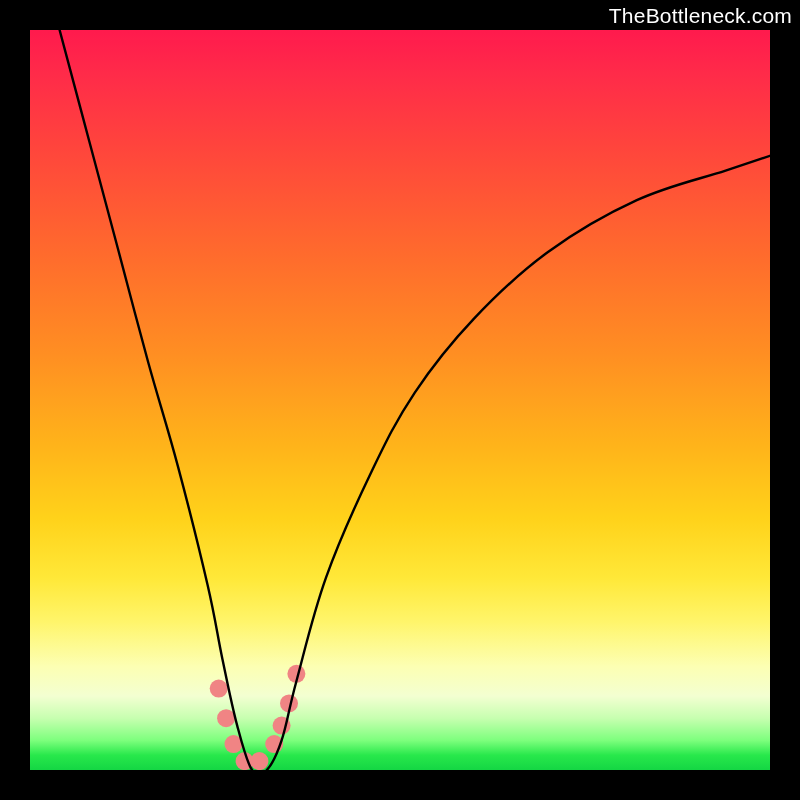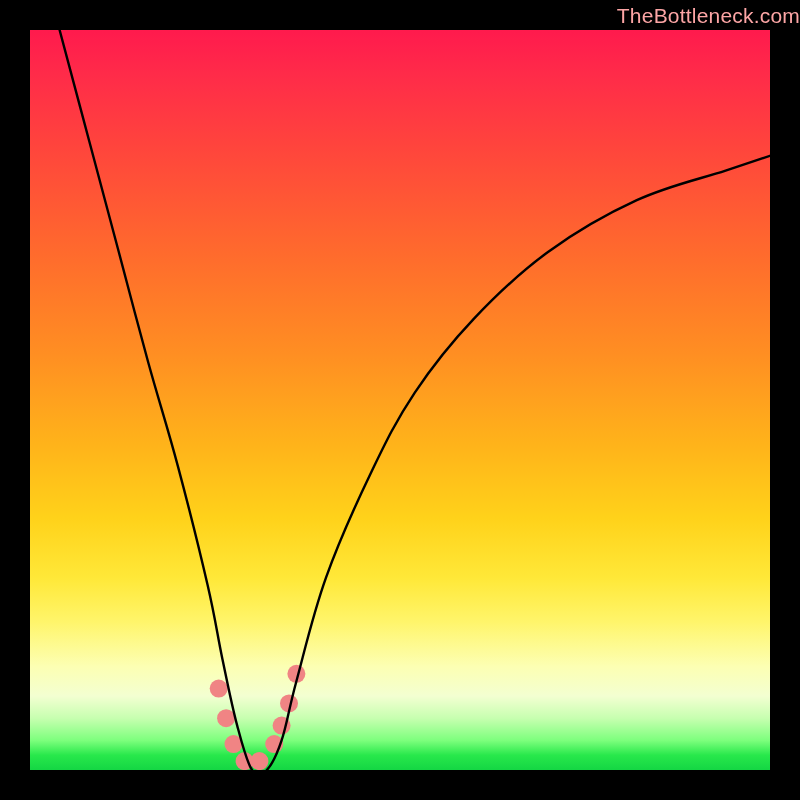--- a/index.html
+++ b/index.html
@@ -49,22 +49,22 @@
   }
   .curve-svg {
     position: absolute;
     inset: 0;
     width: 100%;
     height: 100%;
   }
   .watermark {
     position: absolute;
     top: 4px;
-    right: 0;
-    color: #fca5a5;
+    right: 8px;
+    color: #ffffff;
     font-size: 21px;
     letter-spacing: 0.2px;
     user-select: none;
   }
 </style>
 </head>
 <body>
 
 <div class="frame">
 

